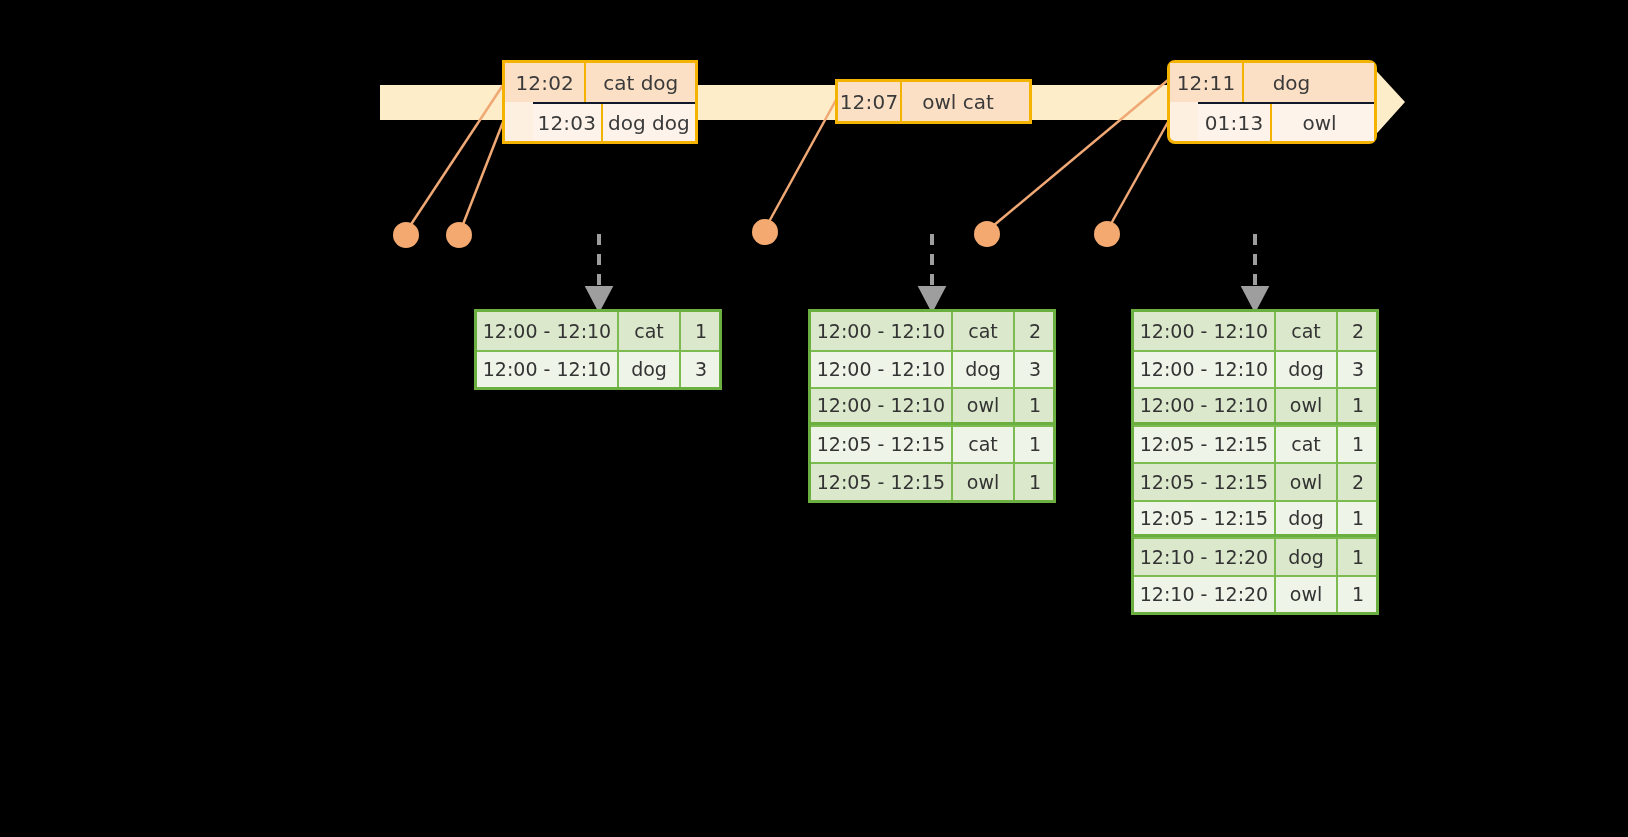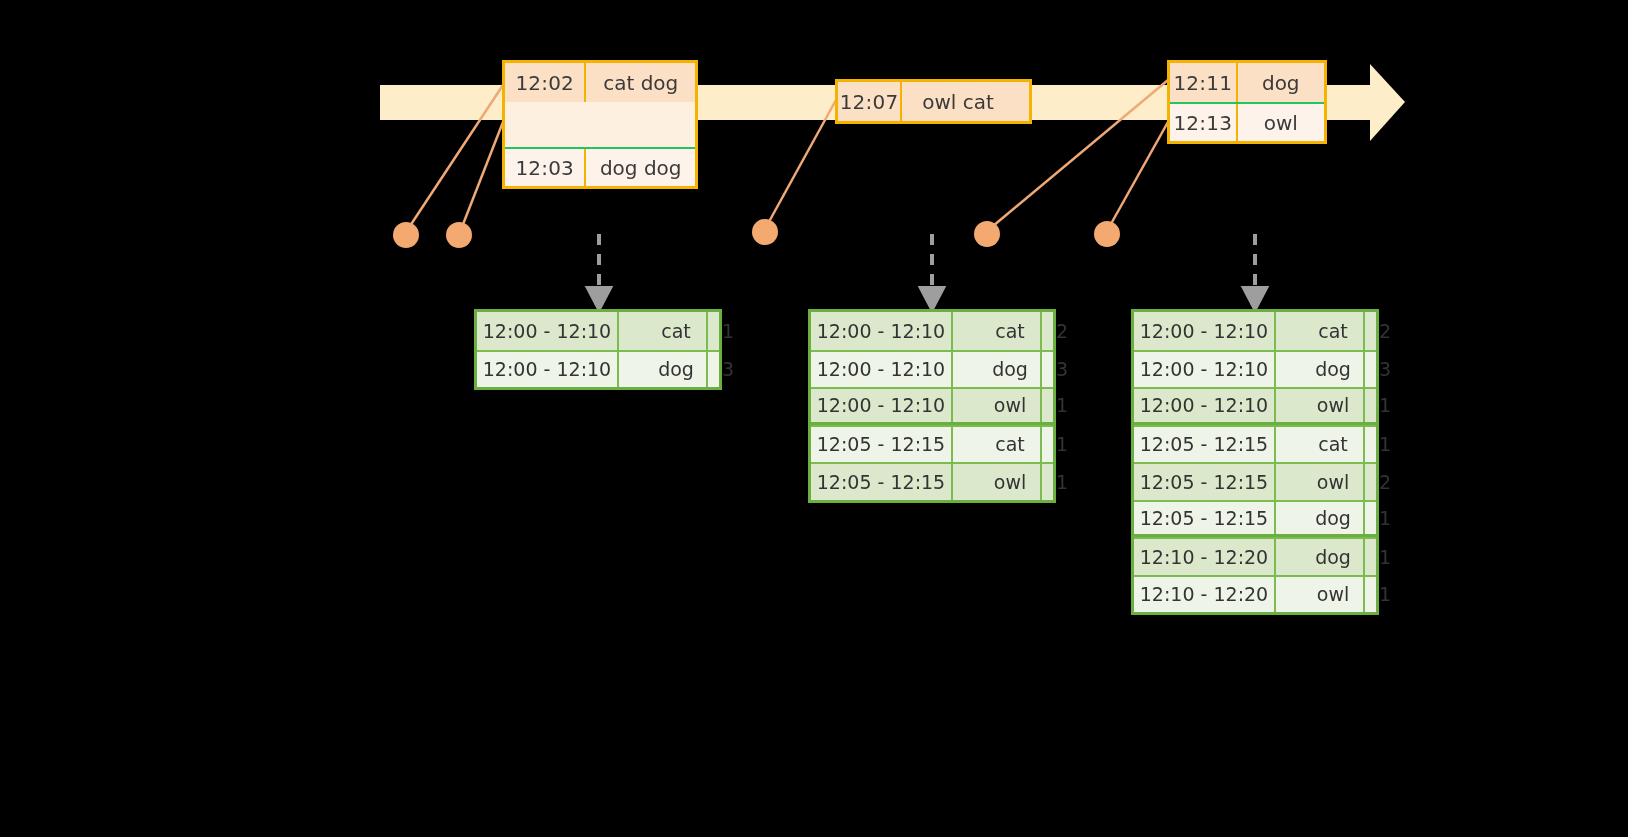--- a/index.html
+++ b/index.html
@@ -40,21 +40,22 @@
     display: flex;
     flex-direction: column;
     background: #fdf0e0;
   }
   .event-row {
     display: flex;
     height: 39px;
     box-sizing: border-box;
   }
   .event-row + .event-row {
-    border-top: 2px solid #22c55e;
+    border-top: 2px solid #0f172a;
+    margin-left: 28px;
   }
   .event-row.shade-a { background: #fbe0c6; }
   .event-row.shade-b { background: #fdf3ea; }
   .event-time {
     display: flex;
     align-items: center;
     justify-content: center;
     border-right: 2px solid #f5b301;
     box-sizing: border-box;
     font-size: 20px;
@@ -64,29 +65,29 @@
   .event-words {
     display: flex;
     align-items: center;
     justify-content: center;
     box-sizing: border-box;
     font-size: 20px;
     color: #3a3a3a;
   }
 
   
-  #event-box-1 { left: 502px; top: 60px; width: 196px; gap: 45px; }
+  #event-box-1 { left: 502px; top: 60px; width: 196px; }
   #event-box-1 .event-time  { width: 84px; }
   #event-box-1 .event-words { width: 112px; }
 
   #event-box-2 { left: 835px; top: 79px; width: 197px; }
   #event-box-2 .event-time  { width: 64px; }
   #event-box-2 .event-words { width: 112px; }
 
-  #event-box-3 { left: 1167px; top: 60px; width: 160px; }
+  #event-box-3 { left: 1167px; top: 60px; width: 210px; border-radius: 8px; }
   #event-box-3 .event-time  { width: 74px; }
   #event-box-3 .event-words { width: 95px; }
 
   
   .result-table {
     position: absolute;
     border: 3px solid #6aaf3f;
     box-sizing: border-box;
     background: #14532d;
   }
@@ -102,21 +103,21 @@
     display: flex;
     align-items: center;
     justify-content: center;
     box-sizing: border-box;
     font-size: 19px;
     color: #333;
     border-right: 2px solid #7cbb4f;
   }
   .tbl-cell:last-child { border-right: none; }
   .c-window { flex: 0 0 142px; }
-  .c-word   { flex: 0 0 62px; margin-left: 27px; }
+  .c-word   { flex: 0 0 62px; }
   .c-count  { flex: 0 0 40px; }
 
   #result-table-1 { left: 474px; top: 309px; width: 248px; }
   #result-table-2 { left: 808px; top: 309px; width: 248px; }
   #result-table-3 { left: 1131px; top: 309px; width: 248px; }
 </style>
 </head>
 <body>
 
 <div id="stage">
@@ -173,21 +174,21 @@
       <div class="event-words">owl cat</div>
     </div>
   </div>
 
   <div class="event-box" id="event-box-3">
     <div class="event-row shade-a">
       <div class="event-time">12:11</div>
       <div class="event-words">dog</div>
     </div>
     <div class="event-row shade-b">
-      <div class="event-time">12:13</div>
+      <div class="event-time">01:13</div>
       <div class="event-words">owl</div>
     </div>
   </div>
 
   <div class="result-table" id="result-table-1">
     <div class="tbl-row shade-a">
       <div class="tbl-cell c-window">12:00 - 12:10</div>
       <div class="tbl-cell c-word">cat</div>
       <div class="tbl-cell c-count">1</div>
     </div>

